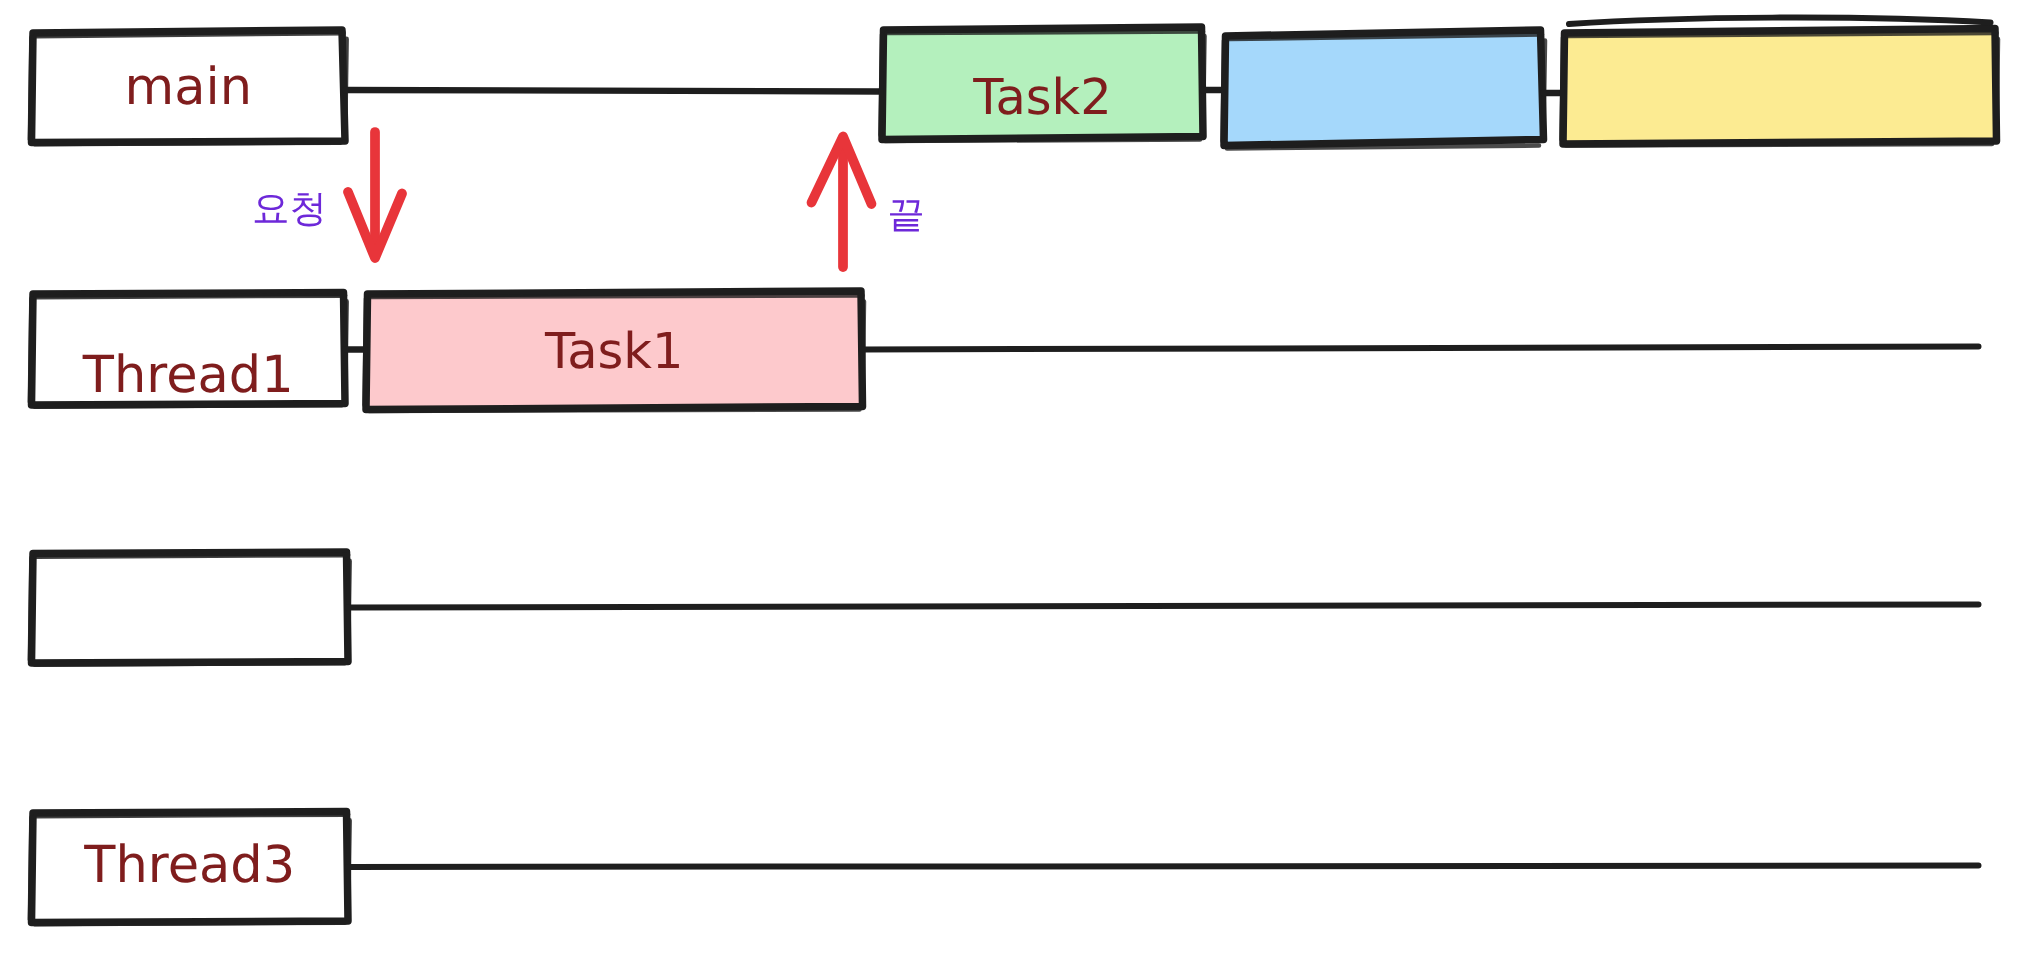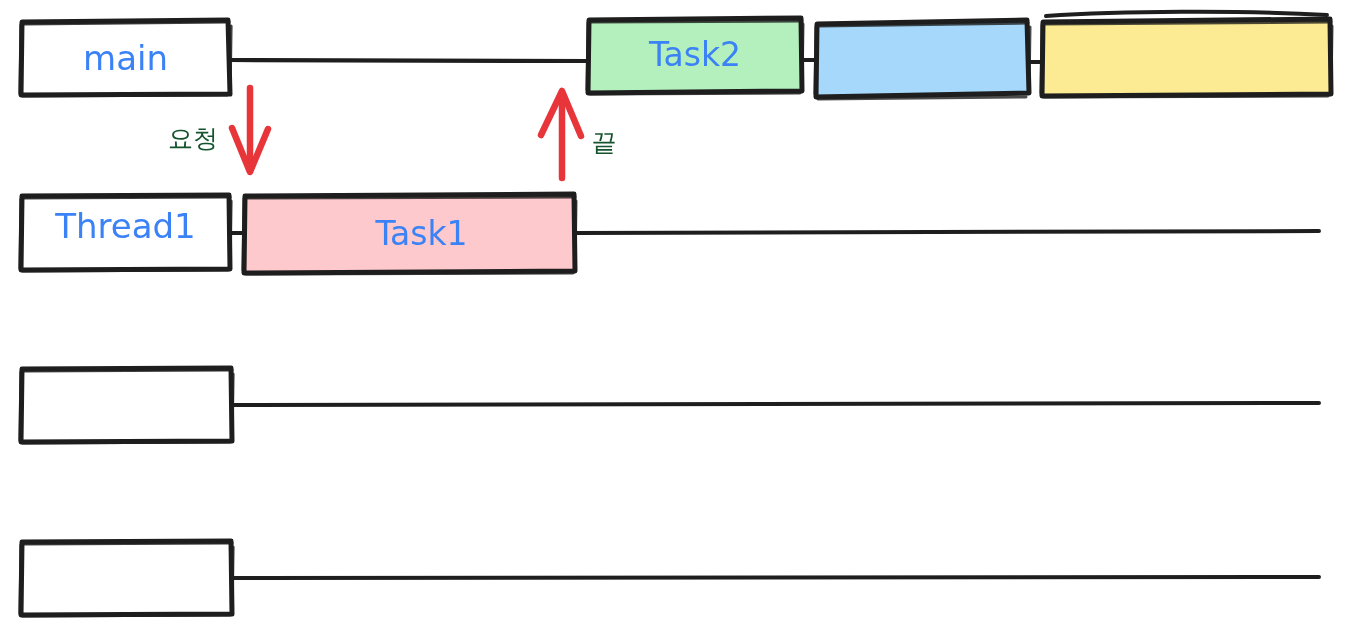--- a/index.html
+++ b/index.html
@@ -21,38 +21,38 @@
   }
   #sketch {
     position: absolute;
     left: 0;
     top: 0;
     width: 1348px;
     height: 636px;
   }
   .lbl {
     position: absolute;
-    color: #3b82f6;
+    color: #7f1d1d;
     white-space: nowrap;
     text-align: center;
     pointer-events: none;
     font-weight: 400;
   }
   .lane-label {
     font-size: 34px;
     line-height: 34px;
   }
   .task-label {
     font-size: 33px;
     line-height: 33px;
   }
   .arrow-label {
     font-size: 25px;
     line-height: 25px;
-    color: #14532d;
+    color: #6d28d9;
   }
 </style>
 </head>
 <body>
 
 <div id="canvas">
 
   <svg id="sketch" viewBox="0 0 1348 636" xmlns="http://www.w3.org/2000/svg">
 
     <g>
@@ -116,27 +116,28 @@
     </g>
 
     <g>
       <path d="M562,178 L562,93" fill="none" stroke="#e8353a" stroke-width="6.5" stroke-linecap="round"></path>
       <path d="M541,135 L562,91 L581,136" fill="none" stroke="#e8353a" stroke-width="6.5" stroke-linecap="round" stroke-linejoin="round"></path>
     </g>
   </svg>
 
   <div class="lbl lane-label" style="left:21px; top:41px; width:209px;">main</div>
 
-  <div class="lbl lane-label" style="left:21px; top:209px; width:209px;">Thread1</div>
+  <div class="lbl lane-label" style="left:21px; top:233px; width:209px;">Thread1</div>
 
 
+  <div class="lbl lane-label" style="left:21px; top:560px; width:211px;">Thread3</div>
 
-  <div class="lbl task-label" style="left:256px; top:217px; width:331px;">Task1</div>
+  <div class="lbl task-label" style="left:244px; top:217px; width:331px;">Task1</div>
 
-  <div class="lbl task-label" style="left:588px; top:38px; width:214px;">Task2</div>
+  <div class="lbl task-label" style="left:588px; top:48px; width:214px;">Task2</div>
 
 
 
   <div class="lbl arrow-label" style="left:158px; top:126px; width:70px;">요청</div>
 
   <div class="lbl arrow-label" style="left:582px; top:130px; width:44px;">끝</div>
 
 </div>
 
 </body></html>

